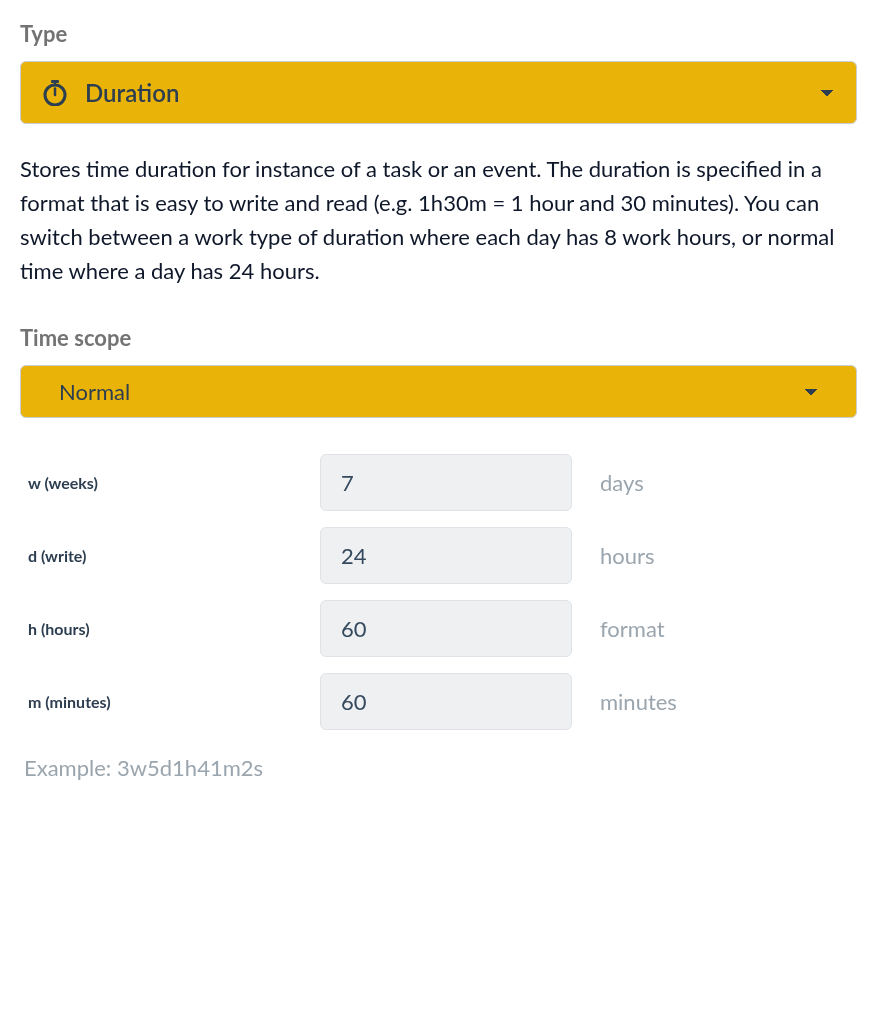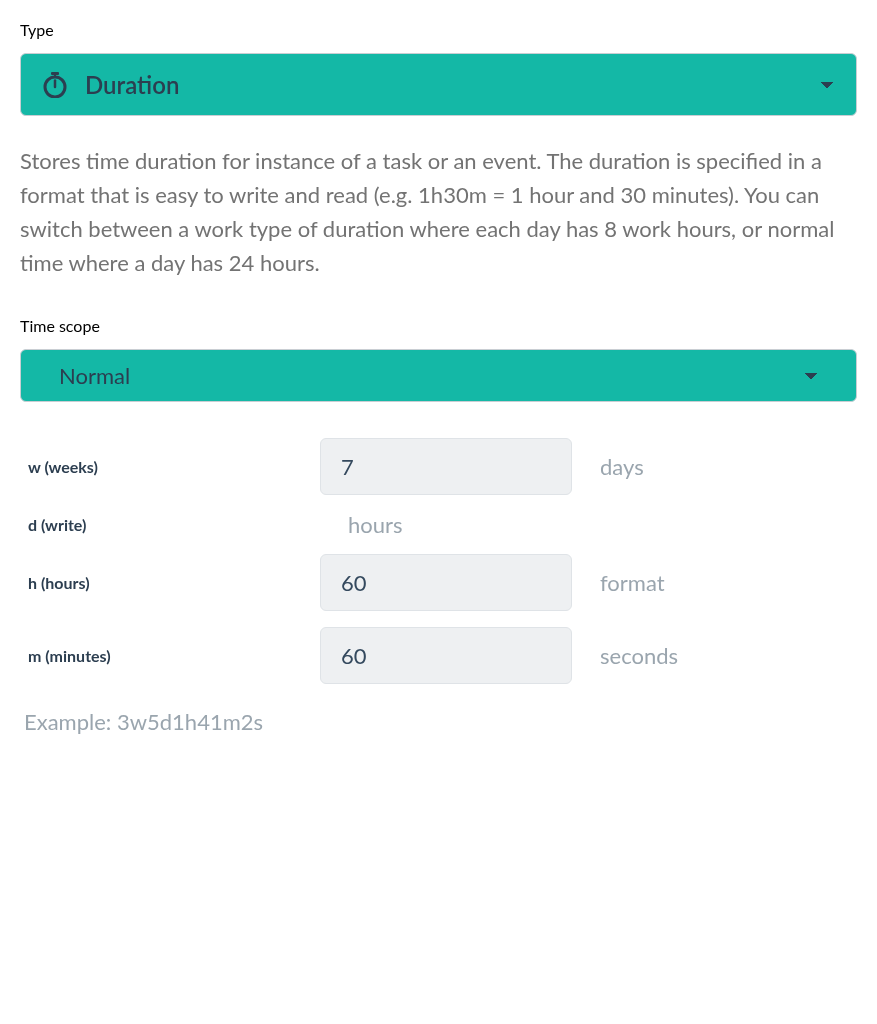--- a/index.html
+++ b/index.html
@@ -8,31 +8,31 @@
       padding: 0;
     }
     body {
       font-family: -apple-system, BlinkMacSystemFont, "Segoe UI", "Lato", Helvetica, Arial, sans-serif;
       background: #ffffff;
       padding: 20px;
       color: #2c3e50;
       width: 877px;
     }
     .field-label {
-      font-size: 16px;
-      color: #000000;
+      font-size: 22px;
+      color: #737373;
       margin-bottom: 14px;
       display: block;
-      font-weight: 400;
+      font-weight: 700;
     }
     .select-box {
       width: 100%;
       border: 1px solid #c9ced3;
       border-radius: 6px;
-      background: #14b8a6;
+      background: #eab308;
       padding: 16px 22px;
       display: flex;
       align-items: center;
       cursor: pointer;
       position: relative;
       font-size: 22px;
       color: #2c3e50;
     }
     .select-box .icon {
       margin-right: 18px;
@@ -46,21 +46,21 @@
     }
     .select-box.compact {
       padding: 12px 38px;
       font-weight: 400;
     }
     .type-select .value {
       font-weight: 600;
       font-size: 24px;
     }
     .description {
-      color: #737373;
+      color: #0f172a;
       font-size: 22px;
       line-height: 1.55;
       margin-top: 28px;
       margin-bottom: 36px;
     }
     .units-table {
       margin-top: 28px;
       width: 100%;
     }
     .units-row {
@@ -134,29 +134,30 @@
 </div>
 
 <div class="units-table">
   <div class="units-row">
     <div class="unit-label">w (weeks)</div>
     <div class="unit-value">7</div>
     <div class="unit-suffix">days</div>
   </div>
   <div class="units-row">
     <div class="unit-label">d (write)</div>
+    <div class="unit-value">24</div>
     <div class="unit-suffix">hours</div>
   </div>
   <div class="units-row">
     <div class="unit-label">h (hours)</div>
     <div class="unit-value">60</div>
     <div class="unit-suffix">format</div>
   </div>
   <div class="units-row">
     <div class="unit-label">m (minutes)</div>
     <div class="unit-value">60</div>
-    <div class="unit-suffix">seconds</div>
+    <div class="unit-suffix">minutes</div>
   </div>
 </div>
 
 <div class="example">
   <span>Example: </span><span>3w5d1h41m2s</span>
 </div>
 
 </body></html>

